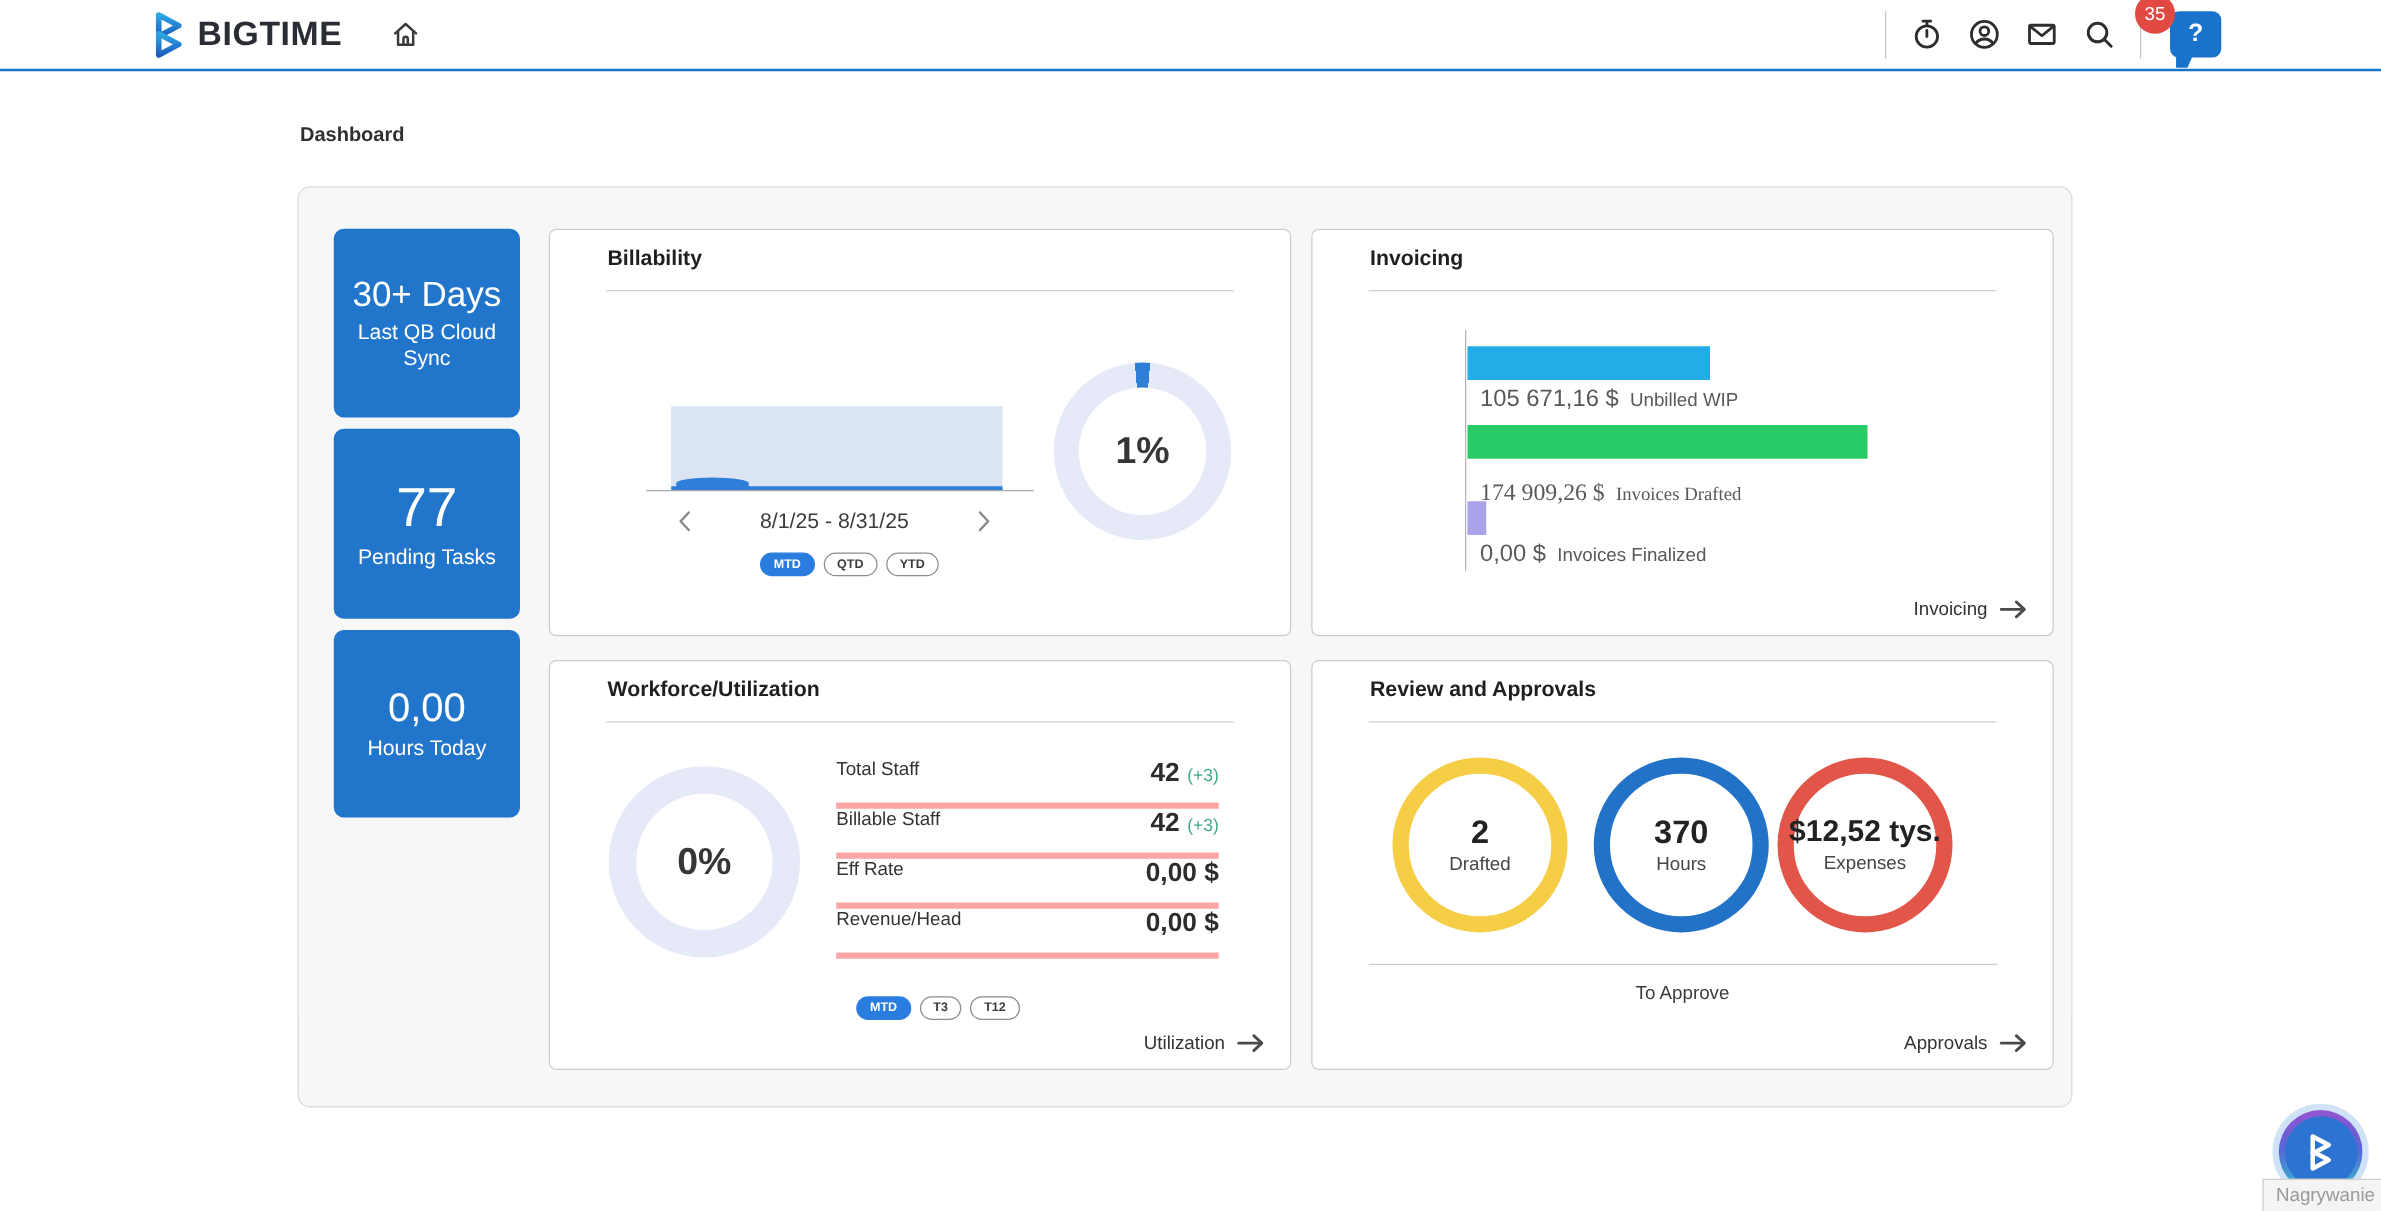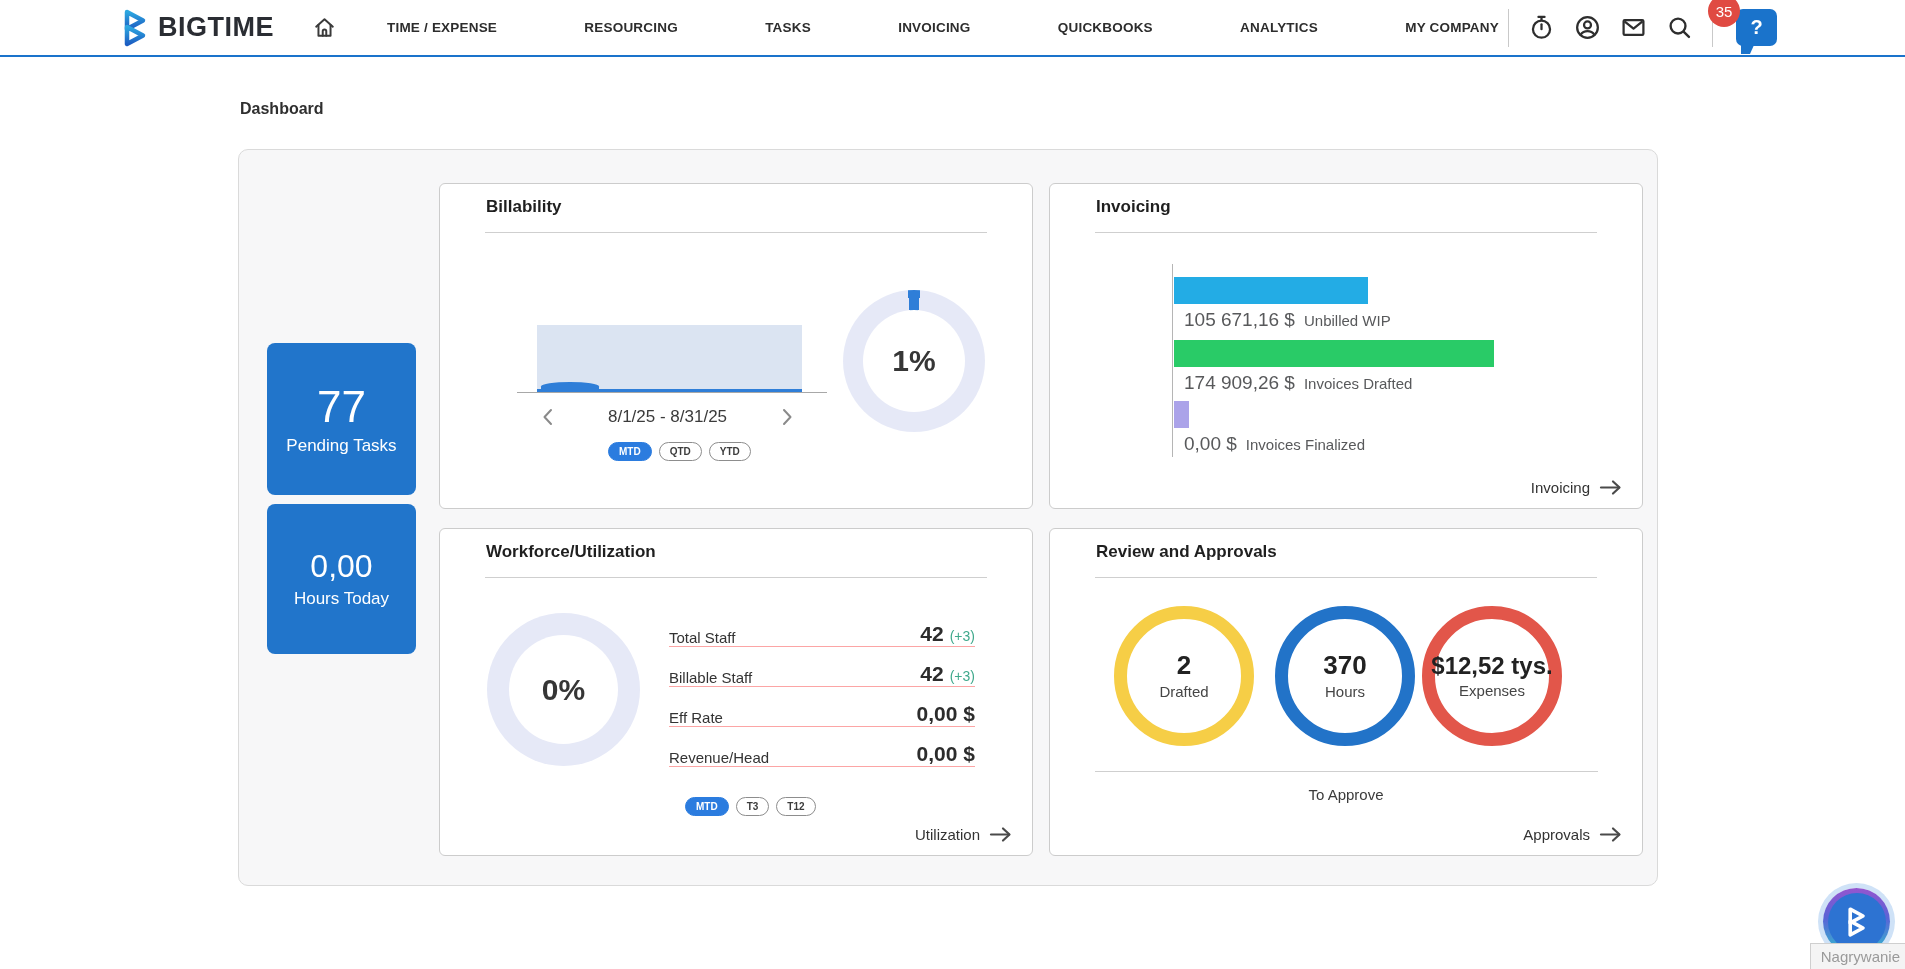--- a/index.html
+++ b/index.html
@@ -57,31 +57,31 @@
   .bill-toggles { left:168px; top:258px; }
   .wf-toggles { left:245px; top:268px; }
   .pill { height:19px; padding:0 10px; border-radius:10px; font-size:10px; font-weight:bold; display:flex; align-items:center; border:1px solid #8d8d8d; background:#fff; color:#3c3c3c; cursor:pointer; }
   .pill.active { background:#2b7cdf; border-color:#2b7cdf; color:#fff; }
 
   
   .inv-axis { position:absolute; left:122px; top:80px; width:1px; height:193px; background:#b5b5b5; }
   .inv-bar { position:absolute; left:124px; height:27px; }
   .inv-bar-1 { top:93px; } .inv-bar-2 { top:156px; } .inv-bar-3 { top:217px; }
   .inv-label { position:absolute; left:134px; display:flex; align-items:baseline; gap:9px; color:#58595b; }
-  .inv-label-1 { top:125px; } .inv-label-2 { top:188px; } .inv-label-3 { top:249px; }
+  .inv-label-1 { top:125px; } .inv-label-2 { top:200px;font-family:Liberation Serif, serif; } .inv-label-3 { top:249px; }
   .inv-value { font-size:19px; }
   .inv-name  { font-size:15px; }
 
   .card-link { position:absolute; right:20px; bottom:12px; display:flex; align-items:center; gap:9px; font-size:15px; color:#333; text-decoration:none; cursor:pointer; }
 
   
   .wf-donut { position:absolute; left:47px; top:84px; width:153px; height:153px; }
   .wf-donut .donut-inner { width:109px; height:109px; }
   .wf-table { position:absolute; left:229px; top:78px; width:306px; }
-  .wf-row { height:40px; display:flex; align-items:flex-end; justify-content:space-between; border-bottom:1px solid #fca5a5; }
+  .wf-row { height:40px; display:flex; align-items:flex-start; justify-content:space-between; border-bottom:5px solid #fca5a5; }
   .wf-row-label { font-size:15px; color:#333; }
   .wf-row-right { display:flex; align-items:baseline; gap:6px; }
   .wf-row-value { font-size:21px; font-weight:bold; color:#2c2c2c; }
   .wf-row-delta { font-size:14px; color:#40a98c; }
 
   
   .ring { position:absolute; top:77px; width:140px; height:140px; border:13px solid #ccc; border-radius:50%; display:flex; flex-direction:column; align-items:center; justify-content:center; text-align:center; background:#fff; line-height:1.1; }
   .ring-0 { left:64px; } .ring-1 { left:225px; } .ring-2 { left:372px; }
   .ring-value { font-size:26px; font-weight:bold; color:#222; white-space:nowrap; }
   .ring-2 .ring-value { font-size:24px; }
@@ -118,29 +118,20 @@
     </div>
 
     <span class="home-btn nav-ic">
       <svg width="25" height="25" viewBox="0 0 24 24" fill="none" stroke="#3a3a3a" stroke-width="1.9" stroke-linecap="round" stroke-linejoin="round">
         <path d="M4 11.2 L12 4 L20 11.2"></path>
         <path d="M6.2 9.6 V20 H17.8 V9.6"></path>
         <path d="M10.3 20 V15.6 A1.7 1.7 0 0 1 13.7 15.6 V20"></path>
       </svg>
     </span>
 
-    <nav class="navitems">
-      <a href="#">TIME / EXPENSE</a>
-      <a href="#">RESOURCING</a>
-      <a href="#">TASKS</a>
-      <a href="#">INVOICING</a>
-      <a href="#">QUICKBOOKS</a>
-      <a href="#">ANALYTICS</a>
-      <a href="#">MY COMPANY</a>
-    </nav>
 
     <div class="nav-right">
       <span class="vdiv"></span>
       <span class="nav-ic">
         <svg width="27" height="27" viewBox="0 0 24 24" fill="none" stroke="#2e2e2e" stroke-width="2" stroke-linecap="round">
           <circle cx="12" cy="13.5" r="7.6"></circle>
             <path d="M9.3 2.6 H14.7"></path>
             <path d="M12 2.8 V5"></path>
             <path d="M12 13.5 V9.2"></path>
         </svg>
@@ -171,20 +162,24 @@
           <span>?</span>
         </div>
       </div>
     </div>
   </header>
 
   <h1 class="page-title">Dashboard</h1>
 
   <section class="dashboard">
 
+    <div class="tile tile-1">
+      <div class="tile-value">30+ Days</div>
+      <div class="tile-label">Last QB Cloud Sync</div>
+    </div>
     <div class="tile tile-2">
       <div class="tile-value">77</div>
       <div class="tile-label">Pending Tasks</div>
     </div>
     <div class="tile tile-3">
       <div class="tile-value">0,00</div>
       <div class="tile-label">Hours Today</div>
     </div>
 
     <div class="card card-billability">

